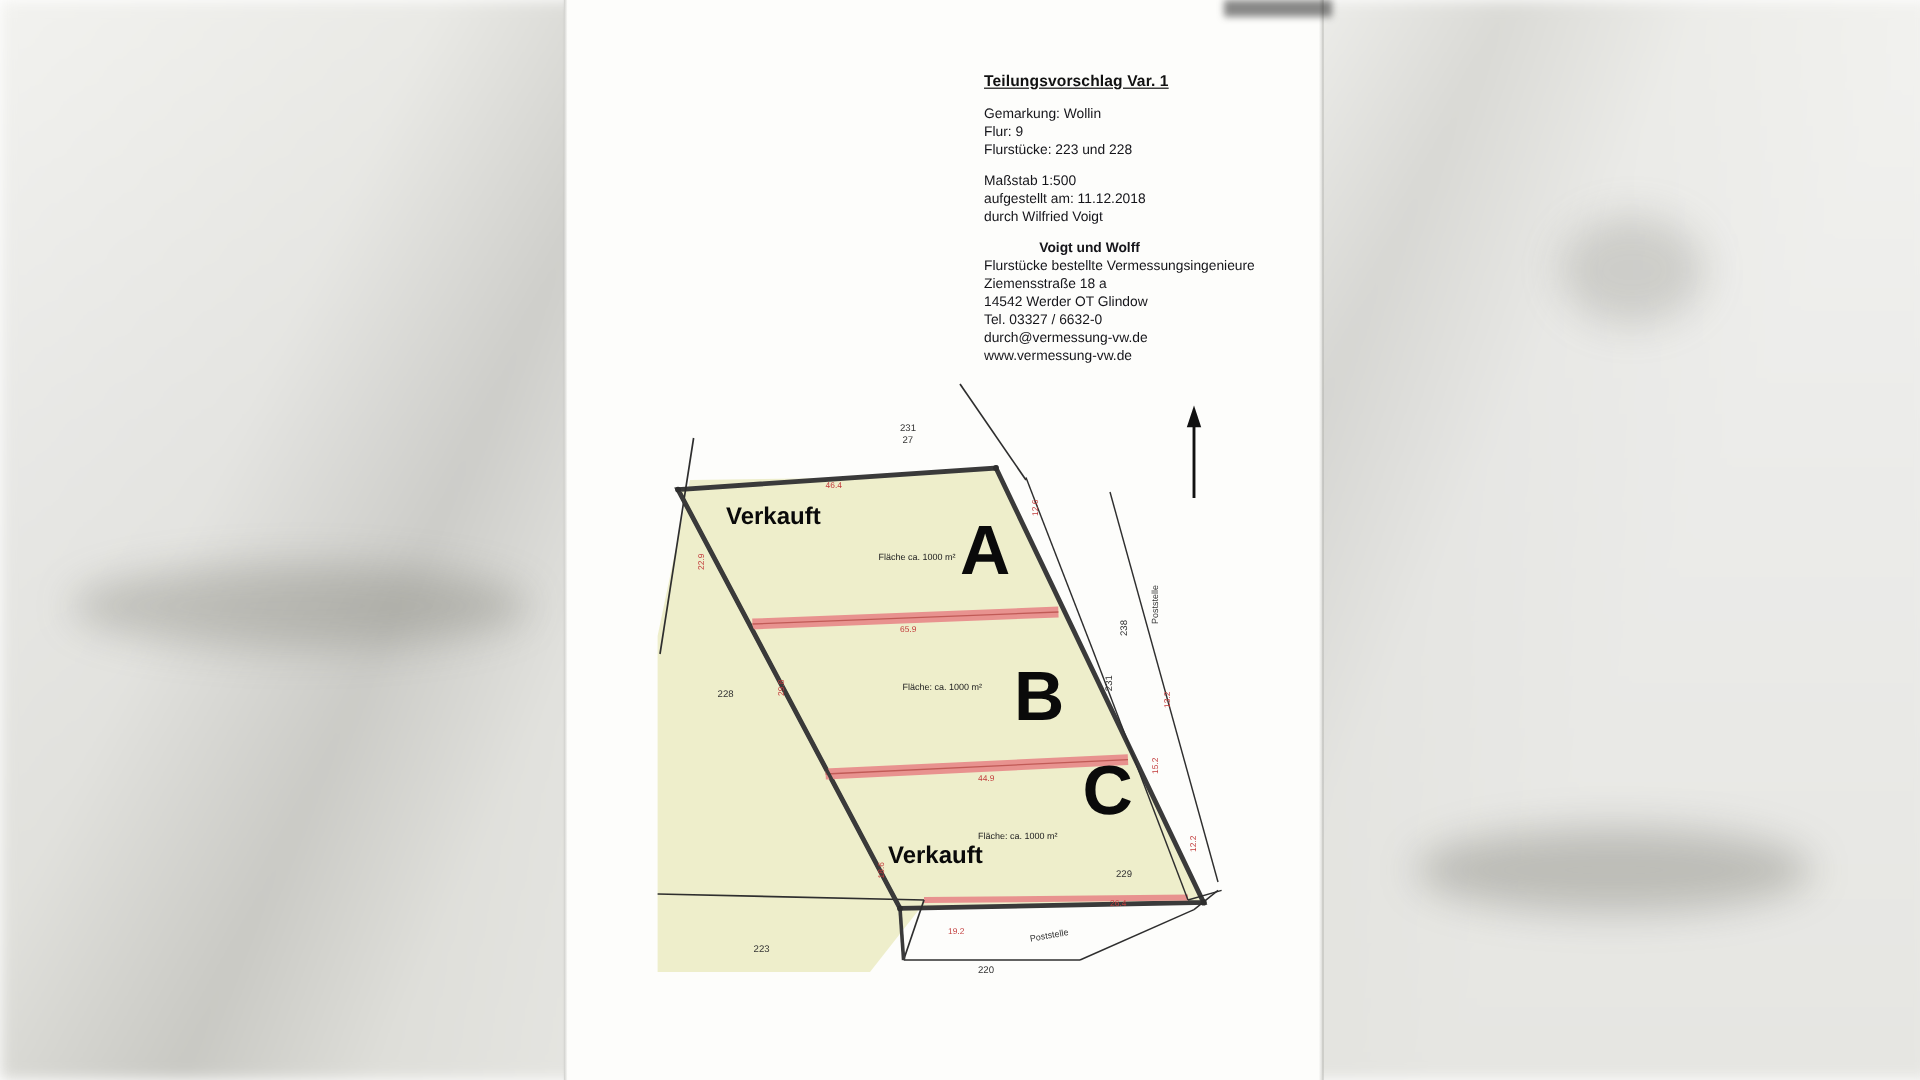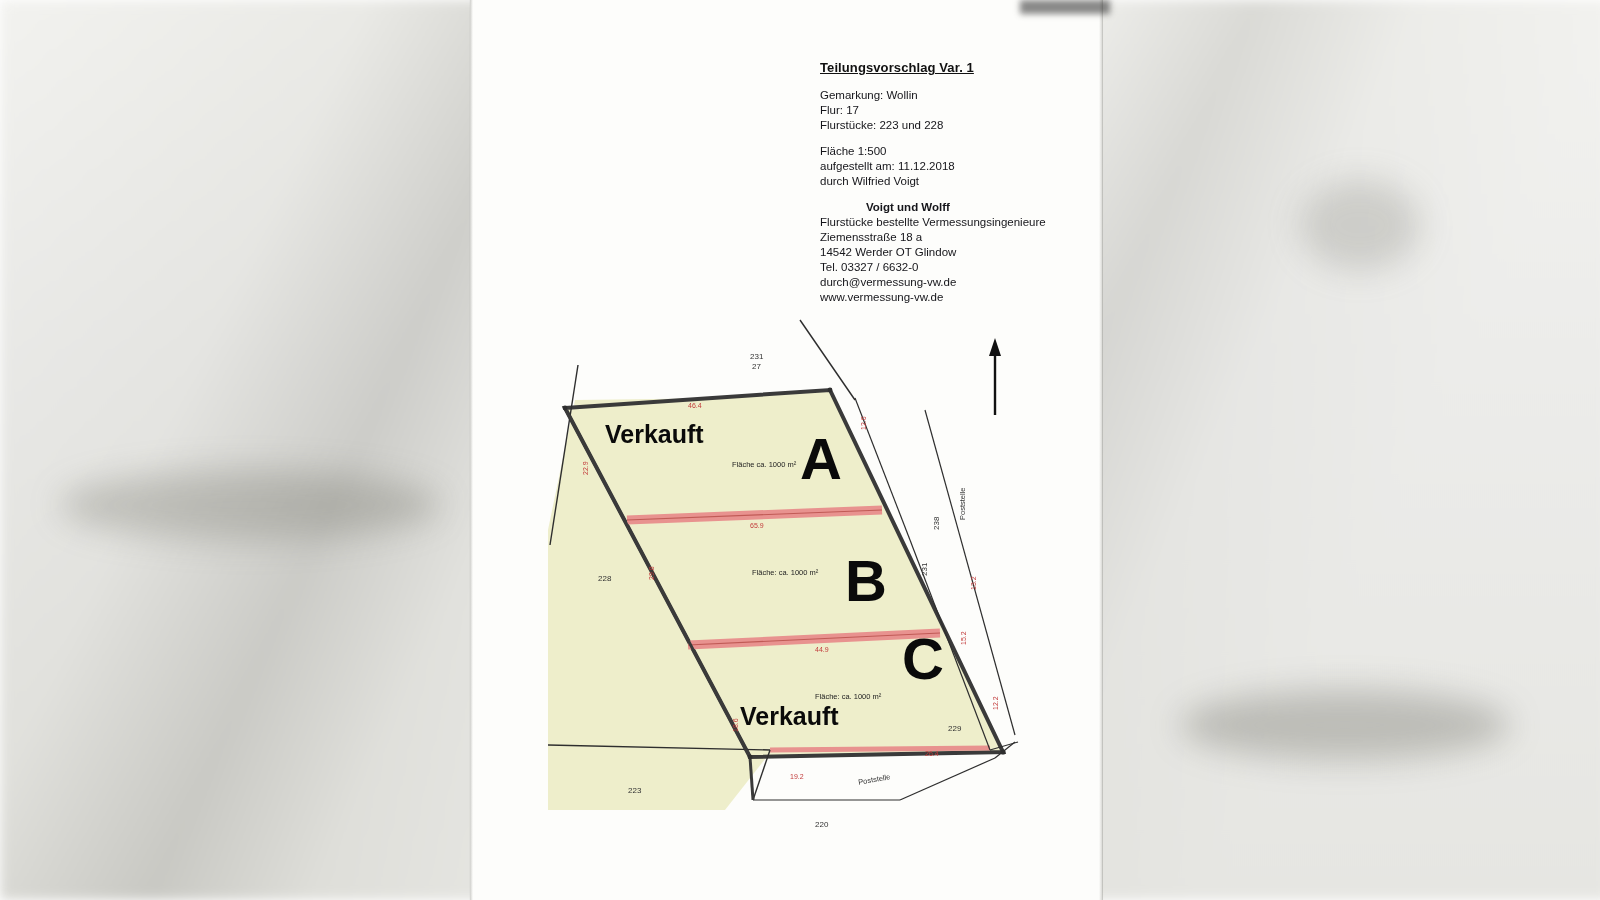--- a/index.html
+++ b/index.html
@@ -95,21 +95,21 @@
     height: 560px;
   }
   svg.mapsvg { display: block; }
 
   .lbl {
     position: absolute;
     font-family: "Liberation Sans", sans-serif;
     white-space: nowrap;
   }
   .lbl-sold {
-    font-size: 25px;
+    font-size: 20px;
     font-weight: bold;
     color: #0a0a0a;
   }
   .lbl-letter {
     font-size: 58px;
     font-weight: bold;
     color: #0a0a0a;
     line-height: 1;
   }
   .lbl-area {
@@ -142,26 +142,26 @@
 
   <div class="page"></div>
   <div class="page-edge-left"></div>
   <div class="page-edge-right"></div>
   <div class="page-top-smear"></div>
 
   <div class="titleblock">
     <div class="tb-title">Teilungsvorschlag Var. 1</div>
 
     <div class="tb-line">Gemarkung: Wollin</div>
-    <div class="tb-line">Flur: 17</div>
+    <div class="tb-line">Flur: 9</div>
     <div class="tb-line">Flurstücke: 223 und 228</div>
 
     <div class="tb-gap"></div>
 
-    <div class="tb-line">Fläche 1:500</div>
+    <div class="tb-line">Maßstab 1:500</div>
     <div class="tb-line">aufgestellt am: 11.12.2018</div>
     <div class="tb-line">durch Wilfried Voigt</div>
 
     <div class="tb-gap"></div>
 
     <div class="tb-line tb-bold">Voigt und Wolff</div>
     <div class="tb-line">Flurstücke bestellte Vermessungsingenieure</div>
     <div class="tb-line">Ziemensstraße 18 a</div>
     <div class="tb-line">14542 Werder OT Glindow</div>
     <div class="tb-line">Tel. 03327 / 6632-0</div>
@@ -225,22 +225,22 @@
     <div class="lbl lbl-area" style="left:262px; top:180px;">Fläche ca. 1000 m²</div>
     <div class="lbl lbl-area" style="left:282px; top:288px;">Fläche: ca. 1000 m²</div>
     <div class="lbl lbl-area" style="left:345px; top:412px;">Fläche: ca. 1000 m²</div>
 
     <div class="lbl lbl-parcel" style="left:280px; top:72px;">231</div>
     <div class="lbl lbl-parcel" style="left:282px; top:82px;">27</div>
     <div class="lbl lbl-parcel" style="left:128px; top:294px;">228</div>
     <div class="lbl lbl-parcel rot-90" style="left:462px; top:250px;">238</div>
     <div class="lbl lbl-parcel rot-90" style="left:450px; top:296px;">231</div>
     <div class="lbl lbl-parcel" style="left:158px; top:506px;">223</div>
-    <div class="lbl lbl-parcel" style="left:345px; top:524px;margin-top:16px;">220</div>
-    <div class="lbl lbl-parcel" style="left:478px; top:444px;">229</div>
+    <div class="lbl lbl-parcel" style="left:345px; top:524px;">220</div>
+    <div class="lbl lbl-parcel" style="left:460px; top:444px;">229</div>
 
     <div class="lbl lbl-red" style="left:218px; top:122px;">46.4</div>
     <div class="lbl lbl-red" style="left:280px; top:242px;">65.9</div>
     <div class="lbl lbl-red" style="left:345px; top:366px;">44.9</div>
     <div class="lbl lbl-red" style="left:455px; top:470px;">26.4</div>
     <div class="lbl lbl-red rot-90" style="left:112px; top:195px;">22.9</div>
     <div class="lbl lbl-red rot-90" style="left:390px; top:150px;">12.6</div>
     <div class="lbl lbl-red rot-90" style="left:490px; top:365px;">15.2</div>
     <div class="lbl lbl-red rot-90" style="left:522px; top:430px;">12.2</div>
     <div class="lbl lbl-red" style="left:320px; top:493px;">19.2</div>

